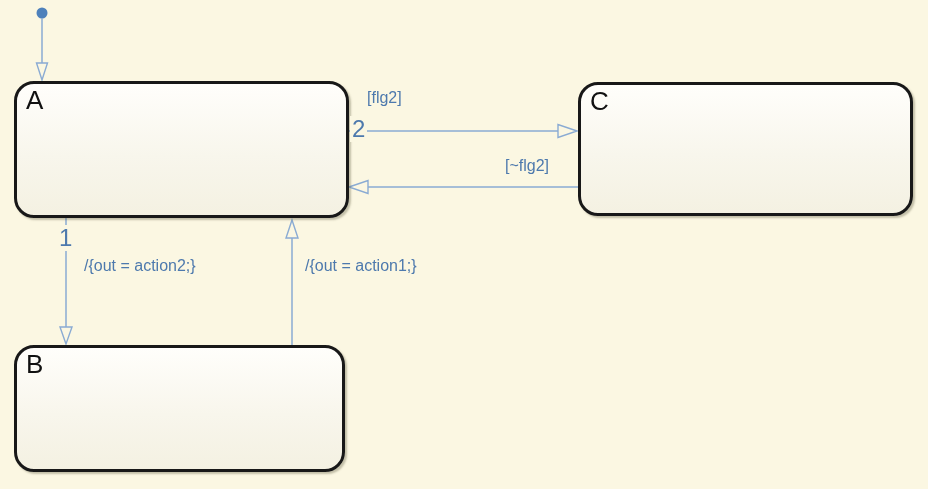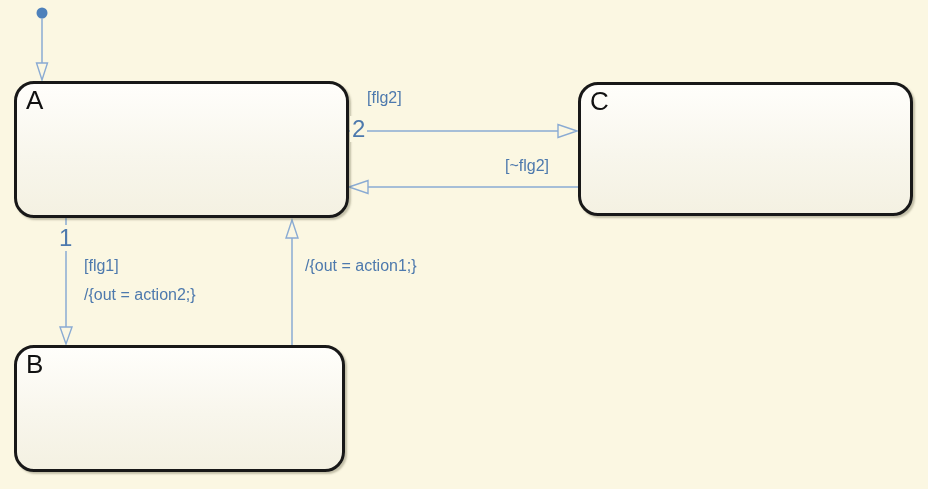--- a/index.html
+++ b/index.html
@@ -80,21 +80,20 @@
   </div>
 
   <span class="t-num" style="left:350px;top:116px;">2</span>
   <span class="t-num" style="left:57px;top:225px;">1</span>
 
   <div class="t-label" style="left:367px;top:83px;">[flg2]</div>
 
   <div class="t-label" style="left:487px;top:151px;margin-left:18px;">[~flg2]</div>
 
   <div class="t-label" style="left:84px;top:251px;">
-    <div>[flg1]</div>
     <div>/{out = action2;}</div>
   </div>
 
   <div class="t-label" style="left:305px;top:251px;">
     <div>/{out = action1;}</div>
   </div>
 
 </div>
 
 </body></html>

